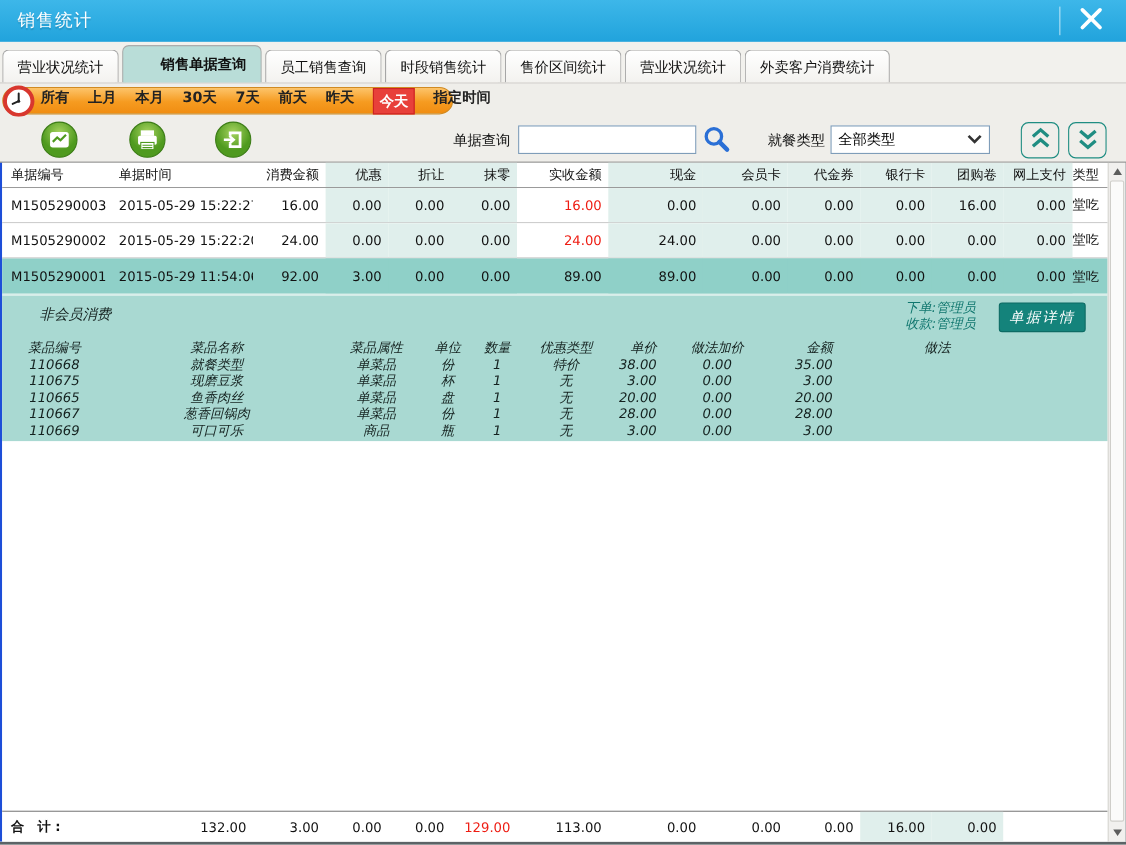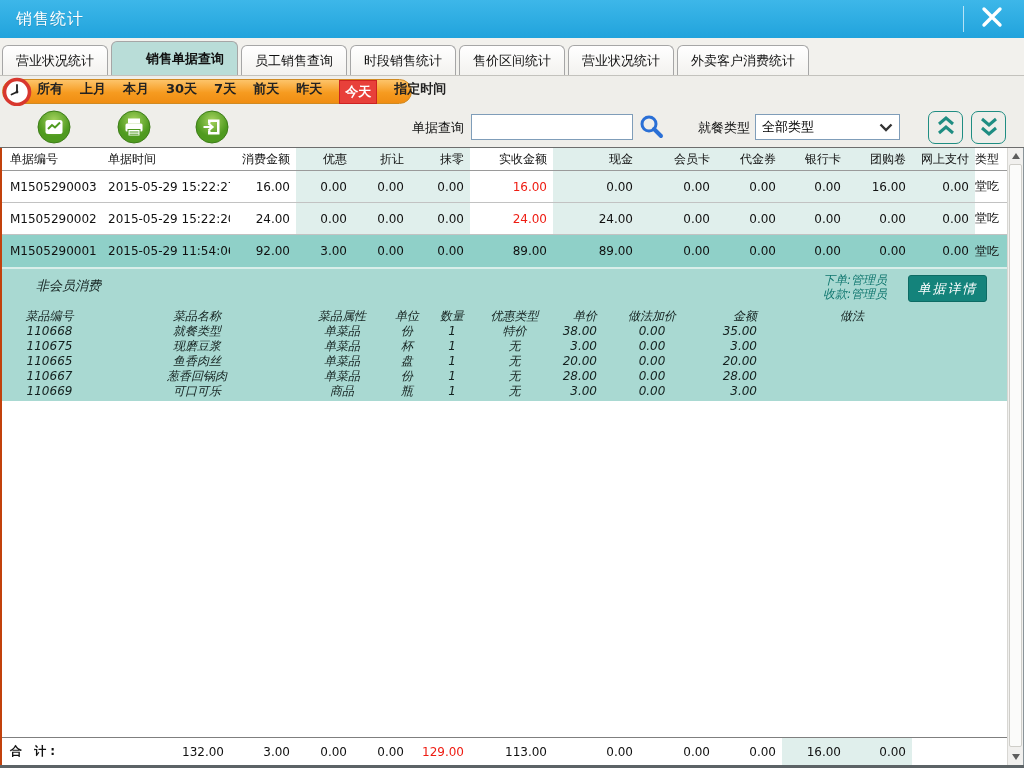--- a/index.html
+++ b/index.html
@@ -49,21 +49,21 @@
   .select { position:absolute; left:755px; top:8px; width:145px; height:26px;
     background:#fff; border:1px solid #7f9db9; display:flex; align-items:center;
     font-size:13px; padding-left:6px; cursor:pointer; }
   .select .caret { margin-left:auto; margin-right:6px; font-weight:bold; color:#333; }
   .chev-btn { position:absolute; top:5px; width:35px; height:33px; border:1px solid #1f8d82;
     border-radius:7px; background:transparent; display:flex; align-items:center;
     justify-content:center; cursor:pointer; }
 
   
   .main { flex:1 1 auto; display:flex; flex-direction:column; position:relative;
-    background:#fff; border-left:2px solid #c2410c; border-right:1px solid #8a9499; }
+    background:#fff; border-left:2px solid #1d4ed8; border-right:1px solid #8a9499; }
   .content { flex:1 1 auto; display:flex; flex-direction:column; margin-right:16px; }
   .g14 { display:grid;
     grid-template-columns:98px 130px 66px 57px 57px 60px 83px 86px 77px 66px 65px 65px 63px 30px; }
   .th,.td { font-size:12px; color:#111; display:flex; align-items:center;
     justify-content:flex-end; padding-right:6px; white-space:nowrap; overflow:hidden; }
   .cl { justify-content:flex-start; padding-left:8px; padding-right:0; }
   .thead { height:23px; background:#fff; border-bottom:1px solid #9a9a9a; }
   .b { background:#e0efec; }
   .tr { height:32px; border-bottom:1px solid #c2c2c2; background:#fff; cursor:pointer; }
   .tr.sel { background:#8fd0c8; border-bottom:none; }

